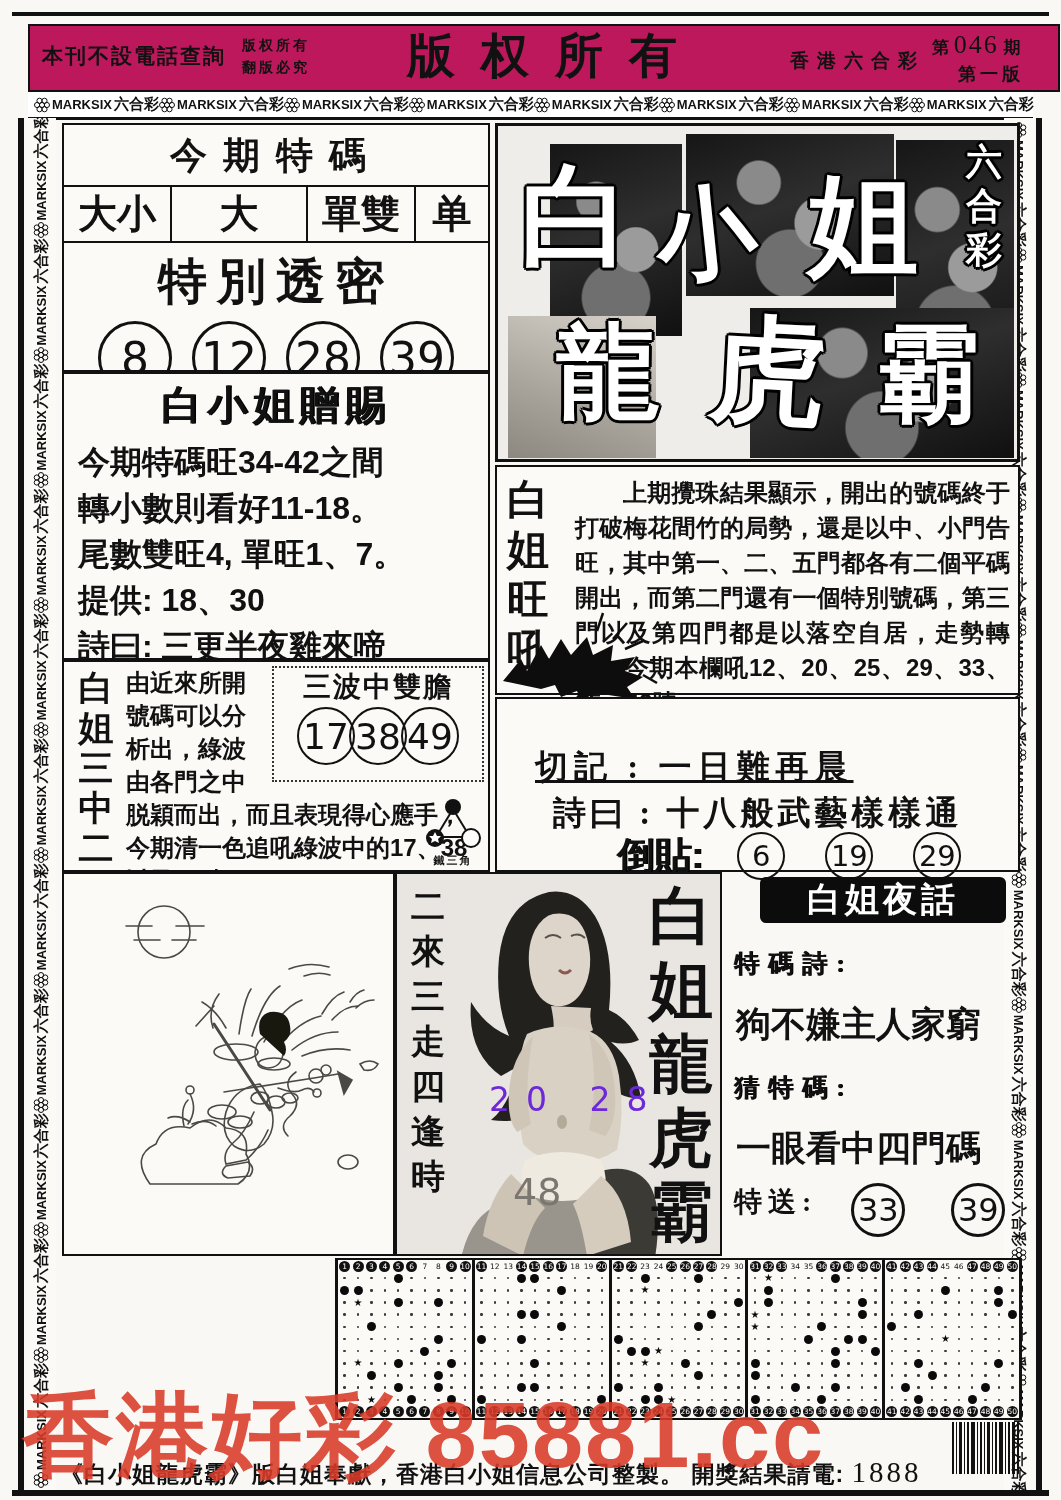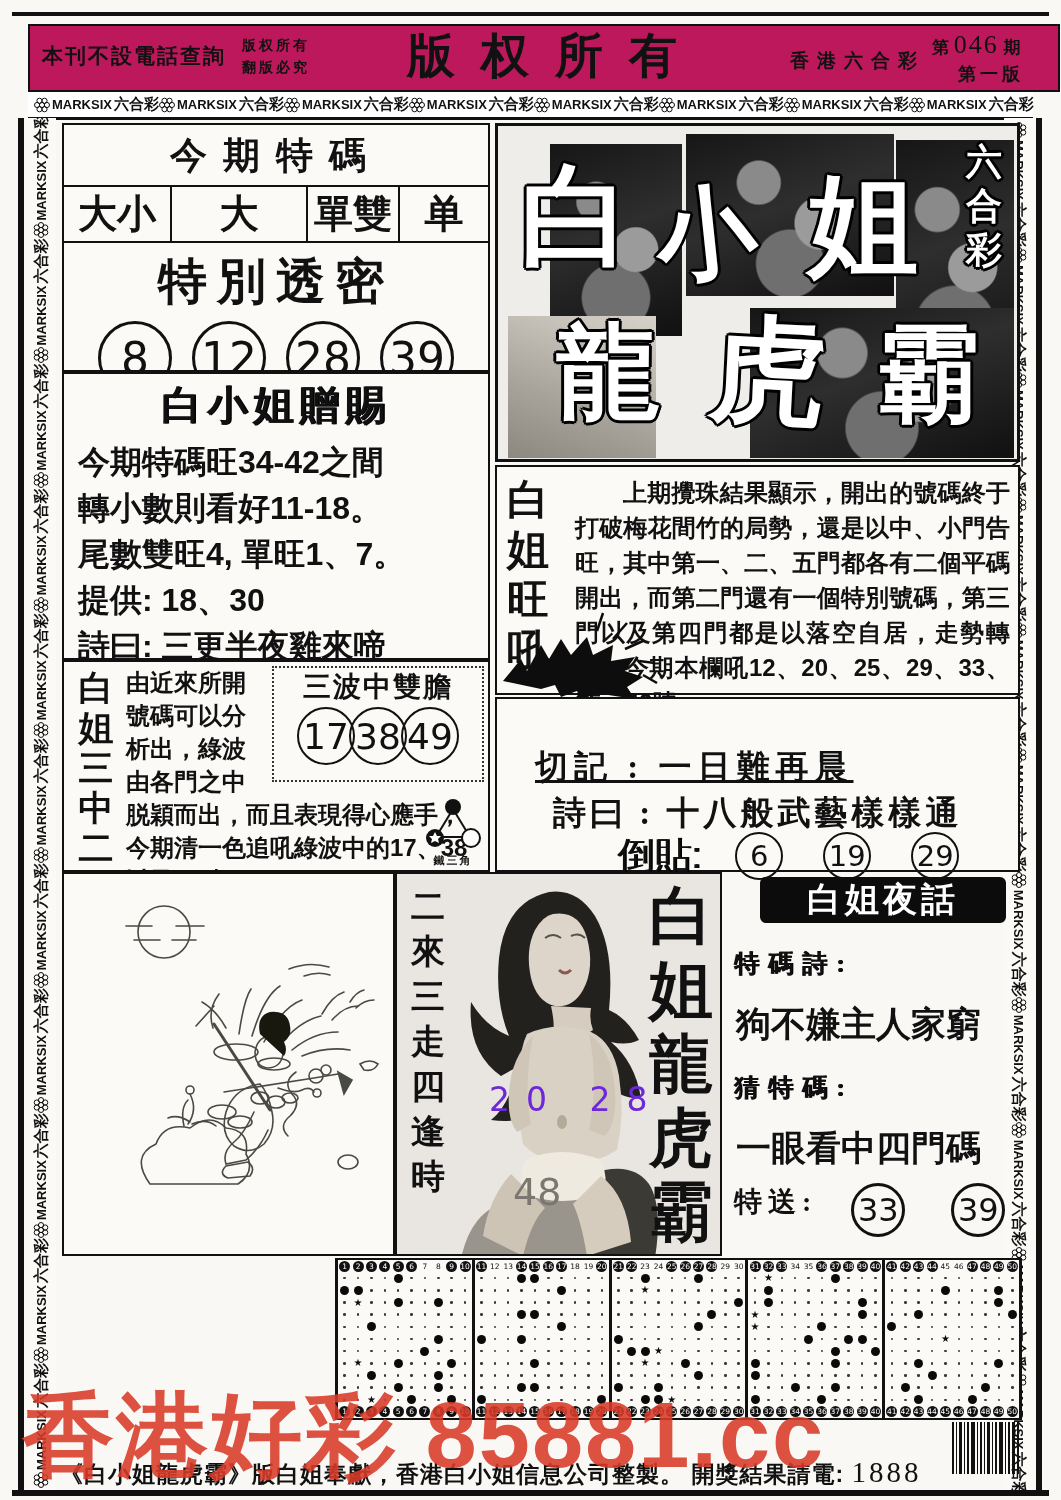--- a/index.html
+++ b/index.html
@@ -80,21 +80,21 @@
   .roar-vtitle{position:absolute;left:10px;top:8px;width:54px;display:flex;flex-direction:column;}
   .roar-vtitle span{font-size:42px;font-weight:900;line-height:50px;font-family:"Liberation Serif",serif;}
   .roar-text{position:absolute;left:78px;top:8px;right:8px;font-size:24px;line-height:35px;font-weight:700;text-indent:2em;text-align:justify;}
   .burst{position:absolute;left:-4px;bottom:-8px;}
   
   .rem{left:495px;top:697px;width:525px;height:175px;}
   .rem-title{position:absolute;left:12px;top:4px;font-size:30px;font-weight:900;letter-spacing:3px;}
   .rem-l1{position:absolute;left:38px;top:46px;font-size:33px;letter-spacing:6px;font-family:"Liberation Serif",serif;font-weight:700;text-decoration:underline;}
   .rem-l2{position:absolute;left:56px;top:92px;font-size:33px;letter-spacing:4px;font-family:"Liberation Serif",serif;font-weight:700;}
   .rem-row{position:absolute;left:120px;top:132px;display:flex;align-items:center;gap:34px;}
-  .rem-row .lbl{font-size:37px;font-weight:400;}
+  .rem-row .lbl{font-size:37px;font-weight:700;}
   .rem-row .num-circle{width:48px;height:48px;font-size:29px;border-width:2px;}
   
   .pic{left:395px;top:872px;width:327px;height:384px;background:#e9e6e1;overflow:hidden;}
   .pic-poem{position:absolute;left:8px;top:10px;width:46px;display:flex;flex-direction:column;align-items:center;}
   .pic-poem span{font-size:34px;font-weight:900;line-height:45px;font-family:"Liberation Serif",serif;}
   .pic-big{position:absolute;right:6px;top:6px;width:66px;display:flex;flex-direction:column;align-items:center;}
   .pic-big span{font-size:64px;font-weight:900;line-height:74px;font-family:"Liberation Serif",serif;}
   .pic-num-a{position:absolute;left:92px;top:206px;font-size:33px;color:#6d28d9;letter-spacing:16px;font-family:"DejaVu Sans",sans-serif;}
   .pic-num-c{position:absolute;left:116px;top:296px;font-size:38px;color:#7b7770;font-family:"DejaVu Sans",sans-serif;}
   
@@ -551,21 +551,21 @@
         </span>
       </div>
   </div>
   <div class="abs vrule" style="left:1036px;"></div>
 
   <div class="box b1">
     <div class="b1-title">今期特碼</div>
     <div class="b1-table">
       <div class="b1-cell" style="width:108px;">大小</div>
       <div class="b1-cell" style="width:136px;">大</div>
-      <div class="b1-cell" style="width:92px;">單雙</div>
+      <div class="b1-cell" style="width:108px;">單雙</div>
       <div class="b1-cell" style="flex:1;">单</div>
     </div>
     <div class="b1-sub">特別透密</div>
     <div class="b1-circles">
         <span class="num-circle">8</span>
         <span class="num-circle">12</span>
         <span class="num-circle">28</span>
         <span class="num-circle">39</span>
       </div>
   </div>

